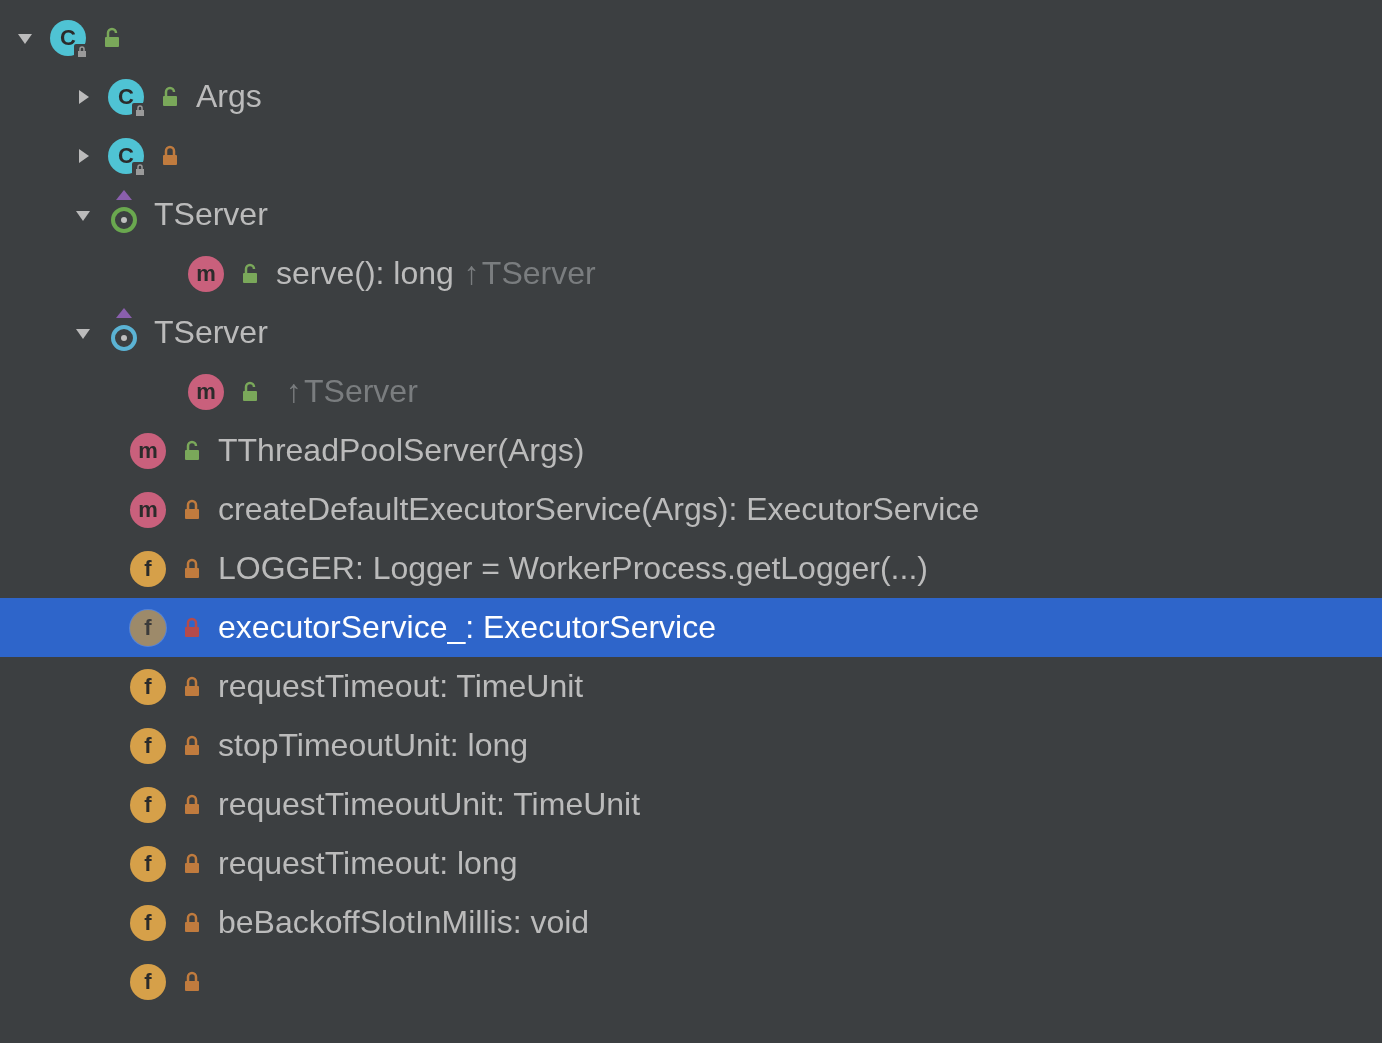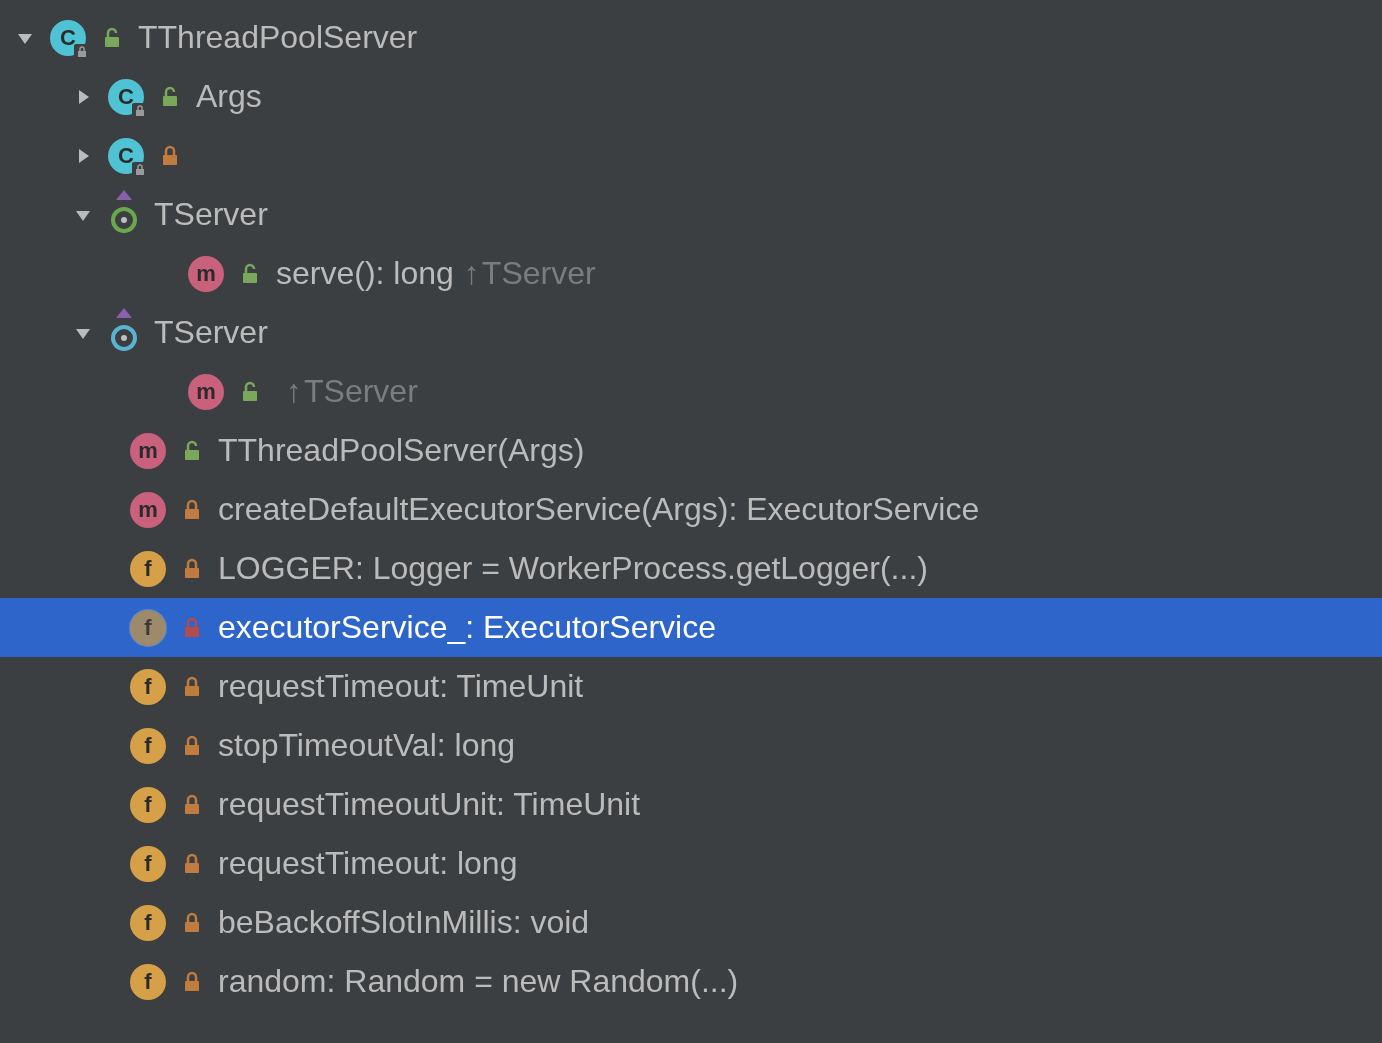--- a/index.html
+++ b/index.html
@@ -162,21 +162,20 @@
             <path d="M4 5 V3 a2 2 0 0 1 4 0 V5" stroke="#9a9a9a" stroke-width="1.5" fill="none"></path>
           </svg>
       </span>
     </span>
     <span class="vis-icon">
       <svg width="22" height="22" viewBox="0 0 22 22">
           <rect x="4" y="10" width="14" height="10" rx="1" fill="#7aa85a"></rect>
           <path d="M7 10 V6 a4 4 0 0 1 8 0" stroke="#7aa85a" stroke-width="2.5" fill="none"></path>
         </svg>
     </span>
-    <span class="label">TThreadPoolServer</span>
   </div>
 
   <div class="row indent-1">
     <span class="arrow">
       <svg width="20" height="20" viewBox="0 0 20 20">
           <polygon points="6,3 6,17 16,10" fill="#bbbbbb"></polygon>
         </svg>
     </span>
     <span class="icon-stack">
       <span class="badge c">C</span>
@@ -347,21 +346,21 @@
     <span class="icon-stack">
       <span class="badge f">f</span>
       <span class="icon-overlay tl"><span class="pin-mini"></span></span>
     </span>
     <span class="vis-icon">
       <svg width="22" height="22" viewBox="0 0 22 22">
           <rect x="4" y="10" width="14" height="10" rx="1" fill="#c07b3e"></rect>
           <path d="M7 10 V6 a4 4 0 0 1 8 0 V10" stroke="#c07b3e" stroke-width="2.5" fill="none"></path>
         </svg>
     </span>
-    <span class="label">stopTimeoutVal: long</span>
+    <span class="label">stopTimeoutUnit: long</span>
   </div>
 
   <div class="row indent-2">
     <span class="icon-stack">
       <span class="badge f">f</span>
       <span class="icon-overlay tl"><span class="pin-mini"></span></span>
     </span>
     <span class="vis-icon">
       <svg width="22" height="22" viewBox="0 0 22 22">
           <rect x="4" y="10" width="14" height="10" rx="1" fill="#c07b3e"></rect>
@@ -402,16 +401,15 @@
   <div class="row indent-2">
     <span class="icon-stack">
       <span class="badge f">f</span>
     </span>
     <span class="vis-icon">
       <svg width="22" height="22" viewBox="0 0 22 22">
           <rect x="4" y="10" width="14" height="10" rx="1" fill="#c07b3e"></rect>
           <path d="M7 10 V6 a4 4 0 0 1 8 0 V10" stroke="#c07b3e" stroke-width="2.5" fill="none"></path>
         </svg>
     </span>
-    <span class="label">random: Random = new Random(...)</span>
   </div>
 
 </div>
 
 </body></html>

